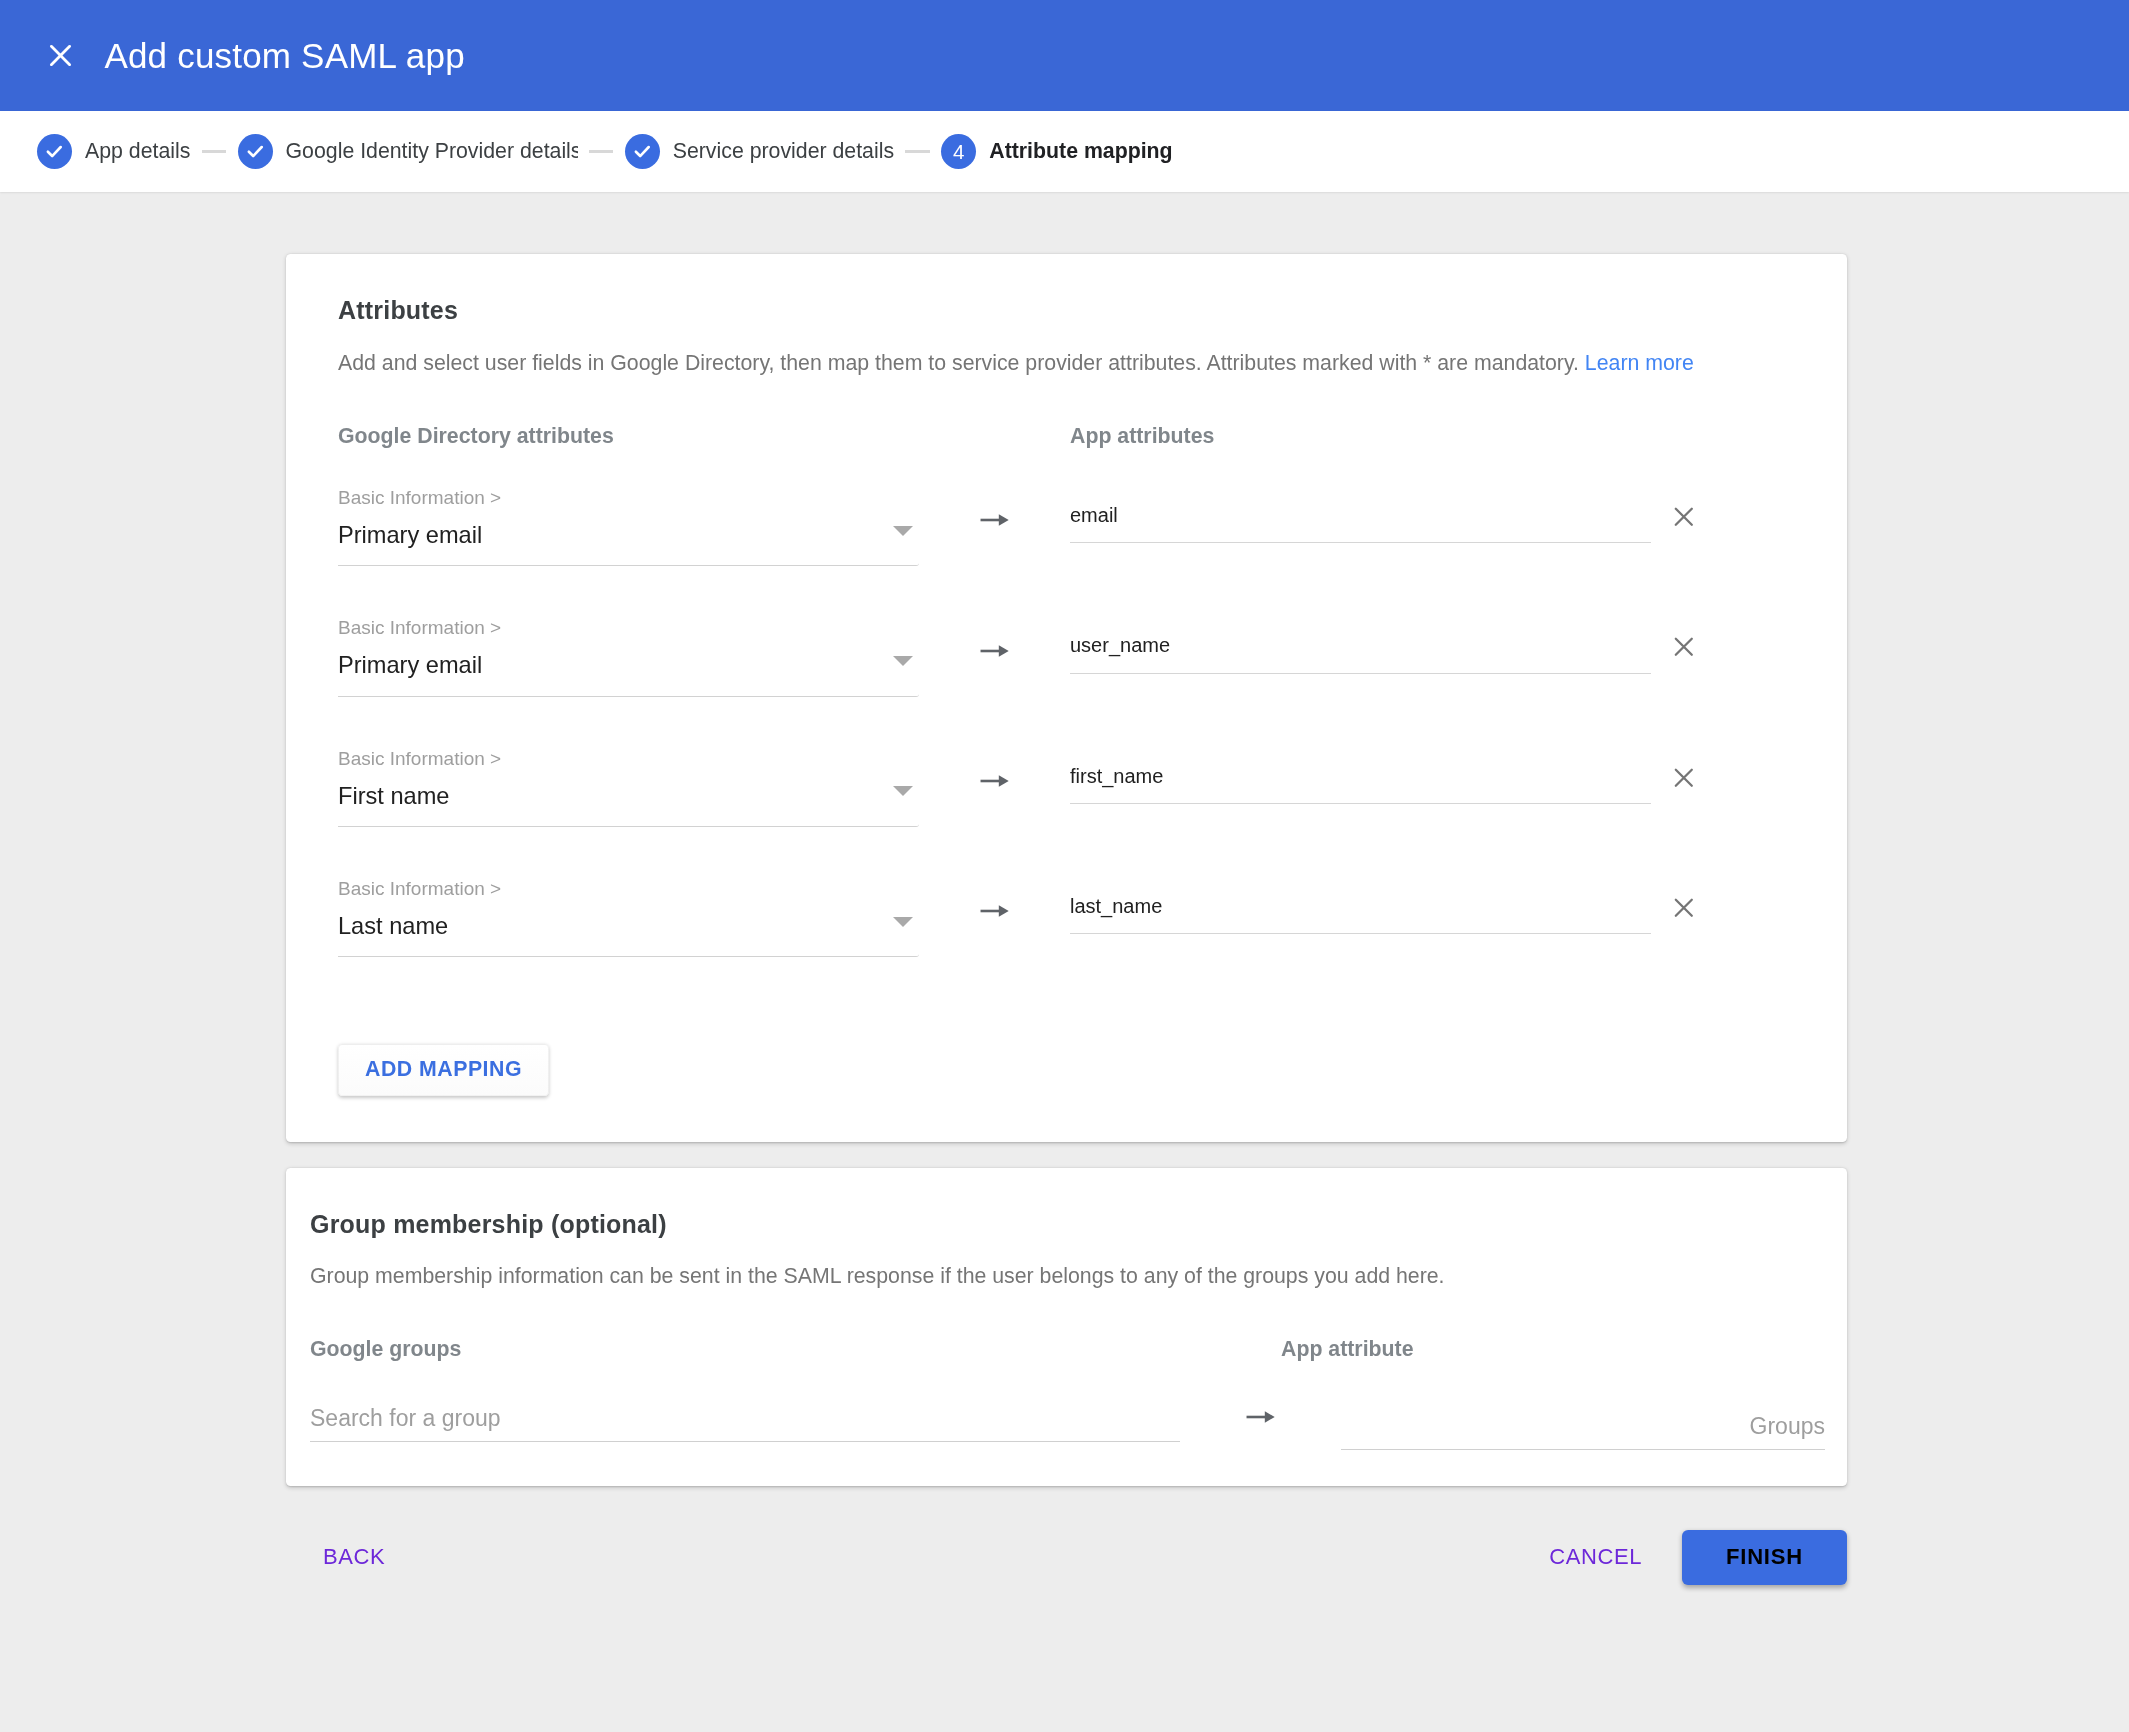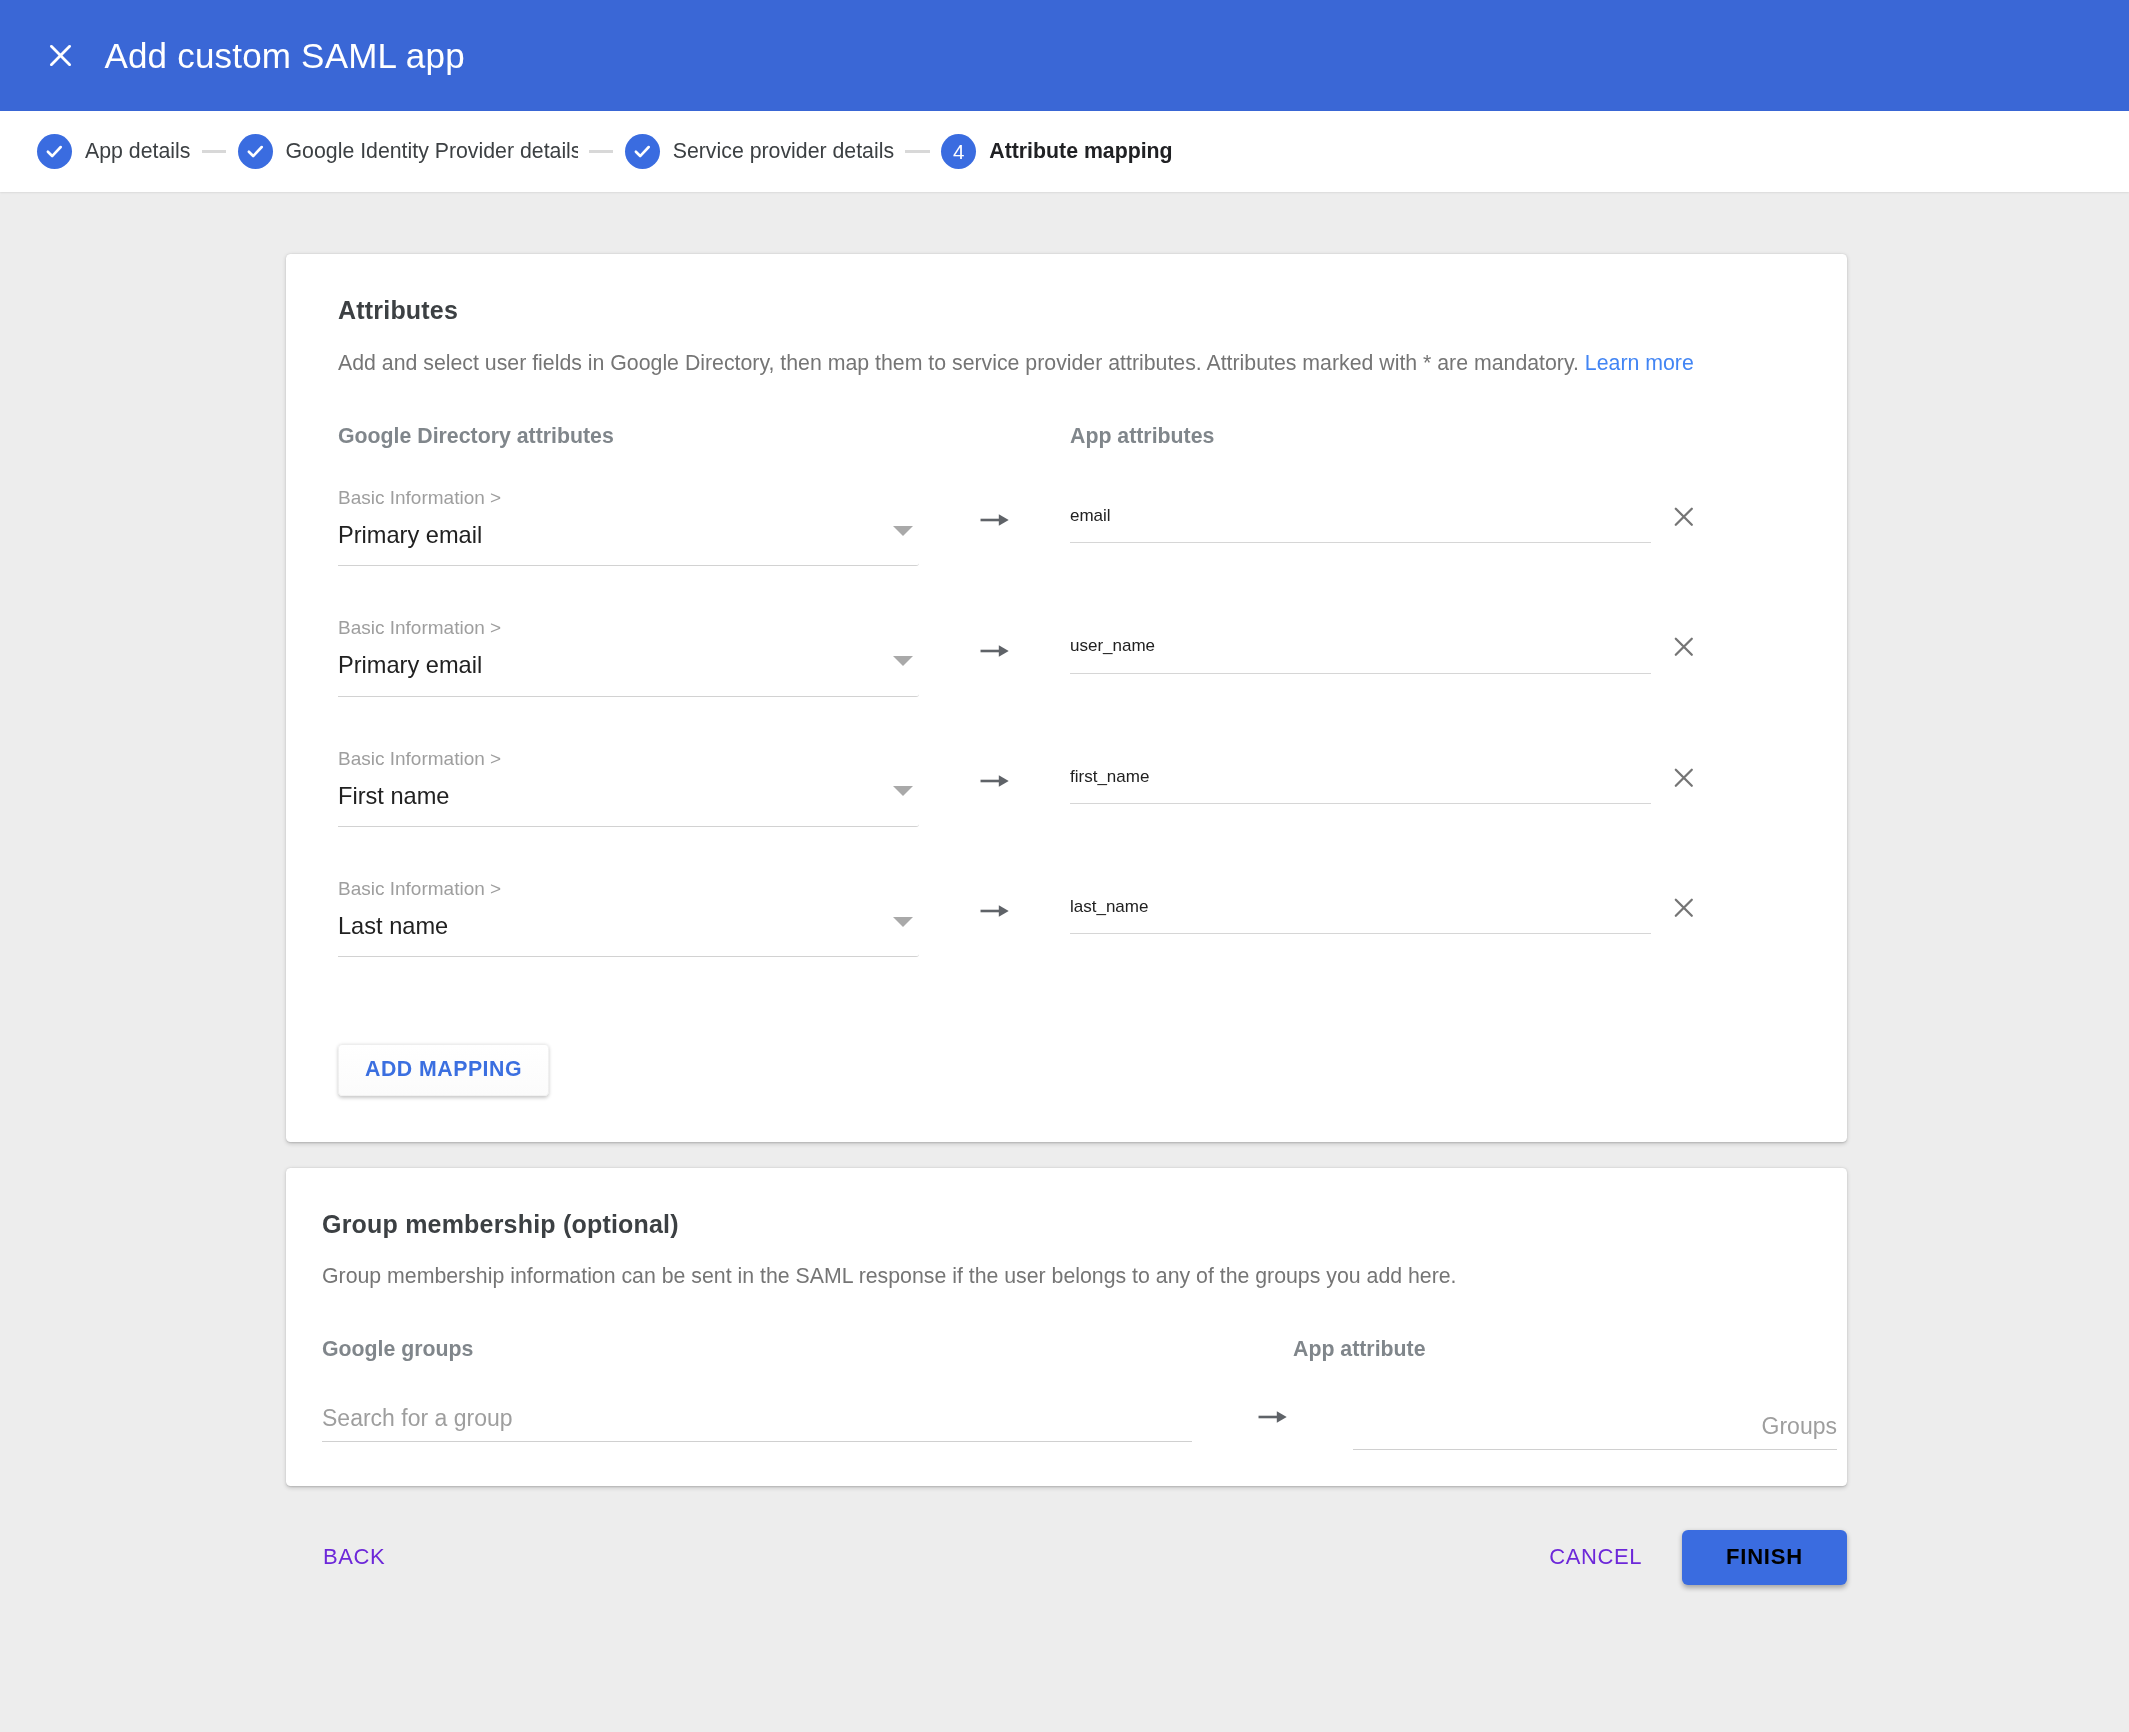--- a/index.html
+++ b/index.html
@@ -33,21 +33,21 @@
   .step-label.truncate{max-width:292px;overflow:hidden;}
   .step-label.current{font-weight:700;color:#202124;}
   .connector{width:24.4px;height:3px;background:#d8d8d8;margin:0 11.4px;flex:none;}
   
   .card{
     width:1561px;margin-left:286px;background:#ffffff;border-radius:4.6px;
     box-shadow:0 0.8px 1.5px rgba(0,0,0,.12),0 1.5px 4.6px rgba(0,0,0,.16);
     box-sizing:border-box;
   }
   .card-attributes{margin-top:62px;padding:43px 50px 46px 52px;}
-  .card-group{margin-top:26px;padding:43px 50px 36px 36px;}
+  .card-group{margin-top:26px;padding:43px 50px 36px 24px;}
   .card h2{margin:0;font-size:25px;line-height:27.4px;font-weight:700;color:#3c4043;letter-spacing:0.2px;}
   .card-desc{margin:27.4px 0 0 0;font-size:21.3px;line-height:23px;color:#757575;}
   .learn-more{color:#4285f4;text-decoration:none;cursor:pointer;}
   
   .map-grid-header{display:grid;grid-template-columns:581px 151px 581px 1fr;margin-top:50px;}
   .col-header{font-size:21.3px;line-height:23px;font-weight:700;color:#80868b;}
   .map-row{display:grid;grid-template-columns:581px 151px 581px 1fr;margin-top:38px;}
   .map-row + .map-row{margin-top:50px;}
   .dir-category{font-size:19px;line-height:23px;color:#9e9e9e;margin-bottom:6.1px;}
   .dir-select{
@@ -57,21 +57,21 @@
   .dir-value{font-size:23.6px;line-height:29px;color:#212121;}
   .dd-triangle{
     position:absolute;right:6.1px;top:10.7px;width:0;height:0;
     border-left:10px solid transparent;border-right:10px solid transparent;
     border-top:10.7px solid #a9a9a9;
   }
   .arrow-cell{display:flex;justify-content:center;align-items:flex-start;padding-top:24.4px;}
   .app-input{
     width:100%;box-sizing:border-box;border:none;outline:none;background:transparent;
     border-bottom:1.5px solid #d6d6d6;
-    font-family:inherit;font-size:17px;line-height:29px;color:#212121;
+    font-family:inherit;font-size:20px;line-height:29px;color:#212121;
     margin-top:12.2px;padding:3px 0 12.2px 0;
   }
   .app-input::placeholder{color:#9e9e9e;}
   .remove-cell{padding-top:19px;padding-left:21.3px;}
   .icon-btn{cursor:pointer;display:inline-flex;}
   
   .add-mapping{
     display:inline-block;margin-top:87px;
     padding:12.2px 26px;background:linear-gradient(#ffffff,#fbfbfb);
     border:0.8px solid rgba(0,0,0,.05);border-radius:4.6px;

